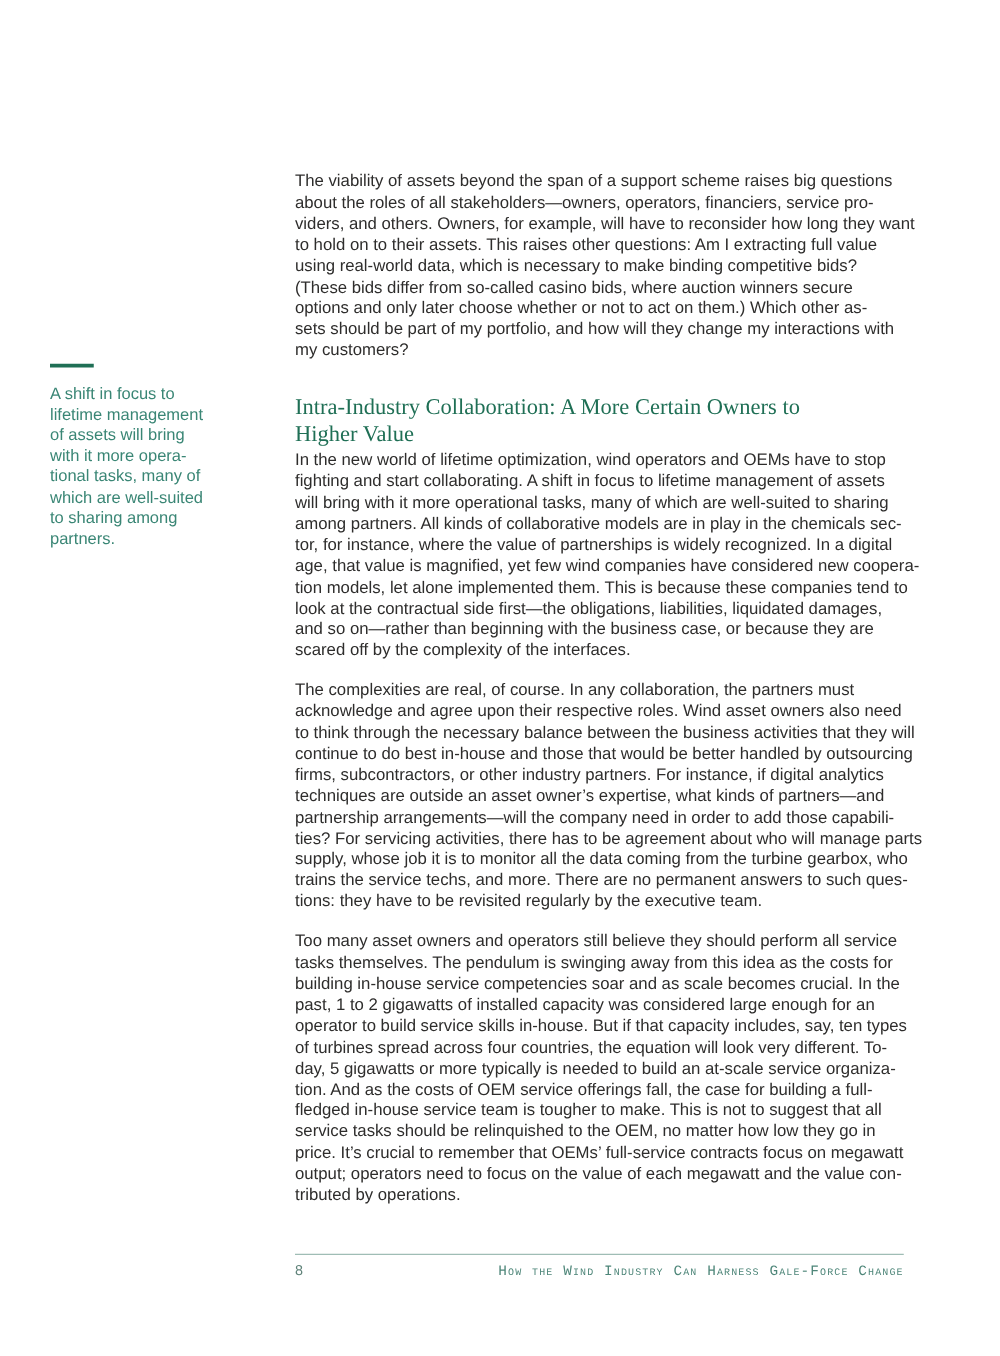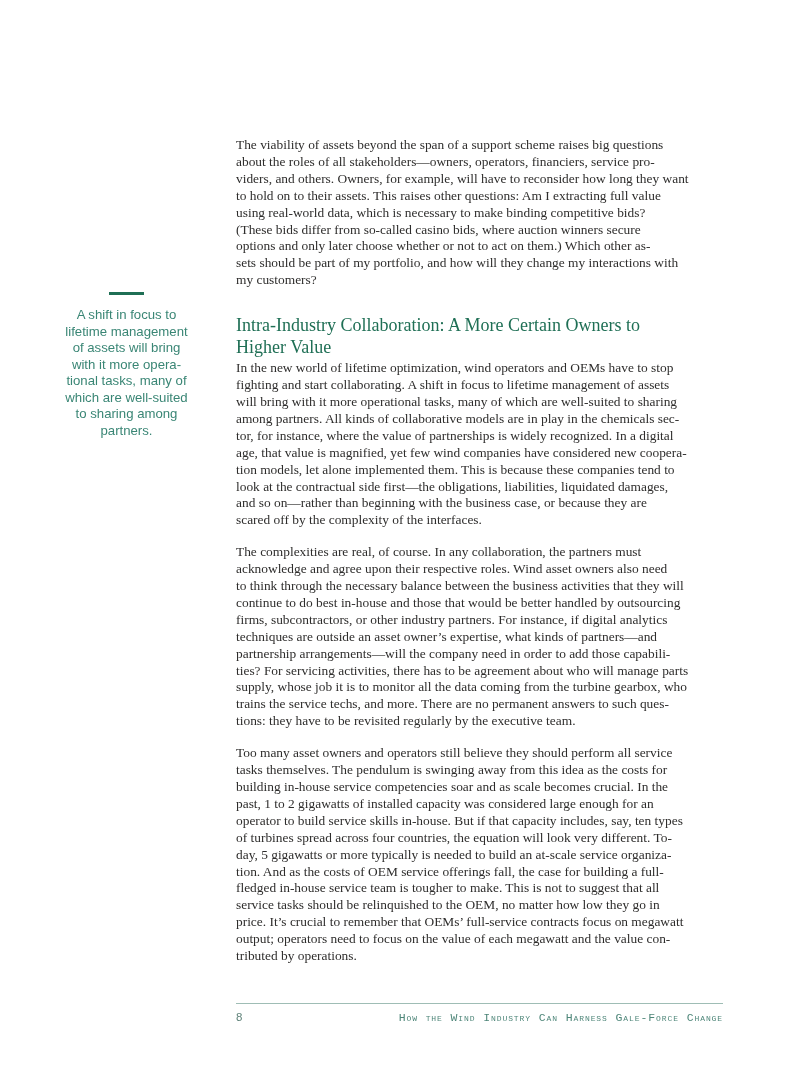--- a/index.html
+++ b/index.html
@@ -11,21 +11,21 @@
     overflow: hidden;
     font-family: "Liberation Serif", serif;
   }
 
   
   .pullquote {
     position: absolute;
     top: 289px;
     left: 40px;
     width: 173px;
-    text-align: center;
+    text-align: left;
   }
   .pullquote-rule {
     display: inline-block;
     width: 35px;
     height: 3px;
     background: #1f6f55;
     margin: 0 0 8px 0;
   }
   .pullquote-text {
     font-family: "Liberation Sans", sans-serif;
@@ -37,21 +37,21 @@
 
   
   .body-col {
     position: absolute;
     left: 236px;
     top: 137px;
     width: 492px;
   }
   .body-par {
     margin: 0;
-    font-family: Liberation Serif, serif;
+    font-family: Liberation Sans, sans-serif;
     font-size: 13.4px;
     line-height: 16.9px;
     color: #2e2d2c;
     white-space: pre;
   }
   .par-gap { margin-top: 15px; }
   .section-heading {
     margin: 26px 0 2px 0;
     font-family: "Liberation Serif", serif;
     font-weight: 400;

